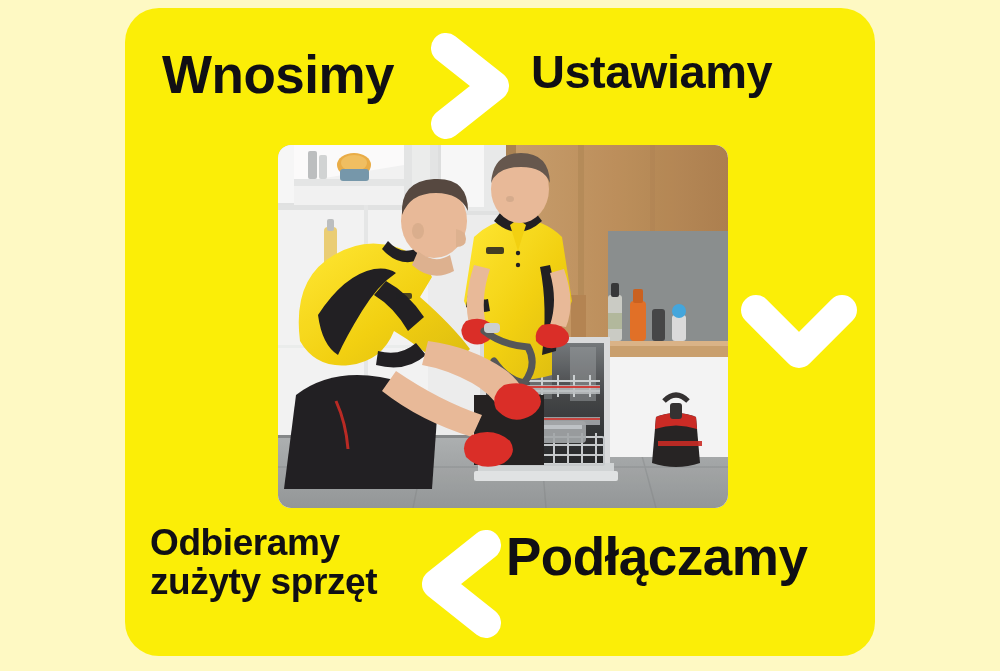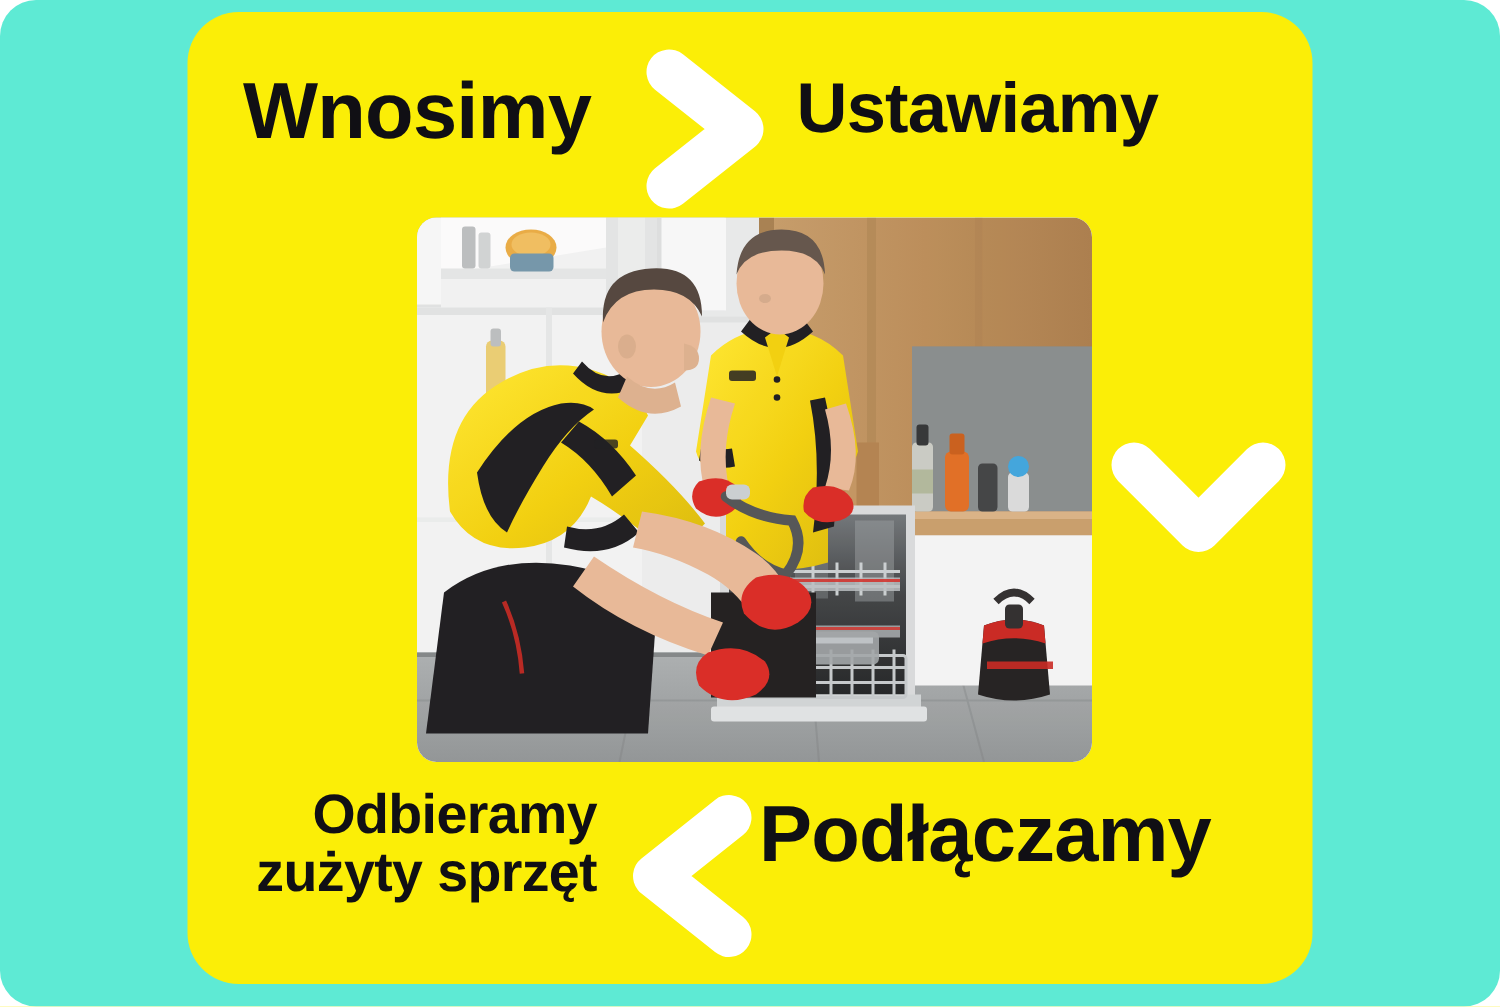--- a/index.html
+++ b/index.html
@@ -10,22 +10,21 @@
   body {
     width: 1000px;
     height: 671px;
     font-family: "Liberation Sans", sans-serif;
     overflow: hidden;
   }
   .canvas {
     position: relative;
     width: 1000px;
     height: 671px;
-    background: #5eead4;
-    border-radius: 24px;
+    background: #fef9c3;
   }
   
   .yellow-panel {
     position: absolute;
     left: 125px;
     top: 8px;
     width: 750px;
     height: 648px;
     background: #FBEE07;
     border-radius: 34px;
@@ -54,21 +53,21 @@
     left: 506px;
     top: 530px;
     font-size: 53px;
   }
   
   .bl-block {
     position: absolute;
     left: 150px;
     top: 523px;
     width: 248px;
-    text-align: right;
+    text-align: left;
     line-height: 1.06;
   }
   .bl-line {
     font-family: "Liberation Sans", sans-serif;
     font-weight: bold;
     font-size: 37px;
     color: #100F14;
     letter-spacing: -0.4px;
     white-space: nowrap;
     display: block;

